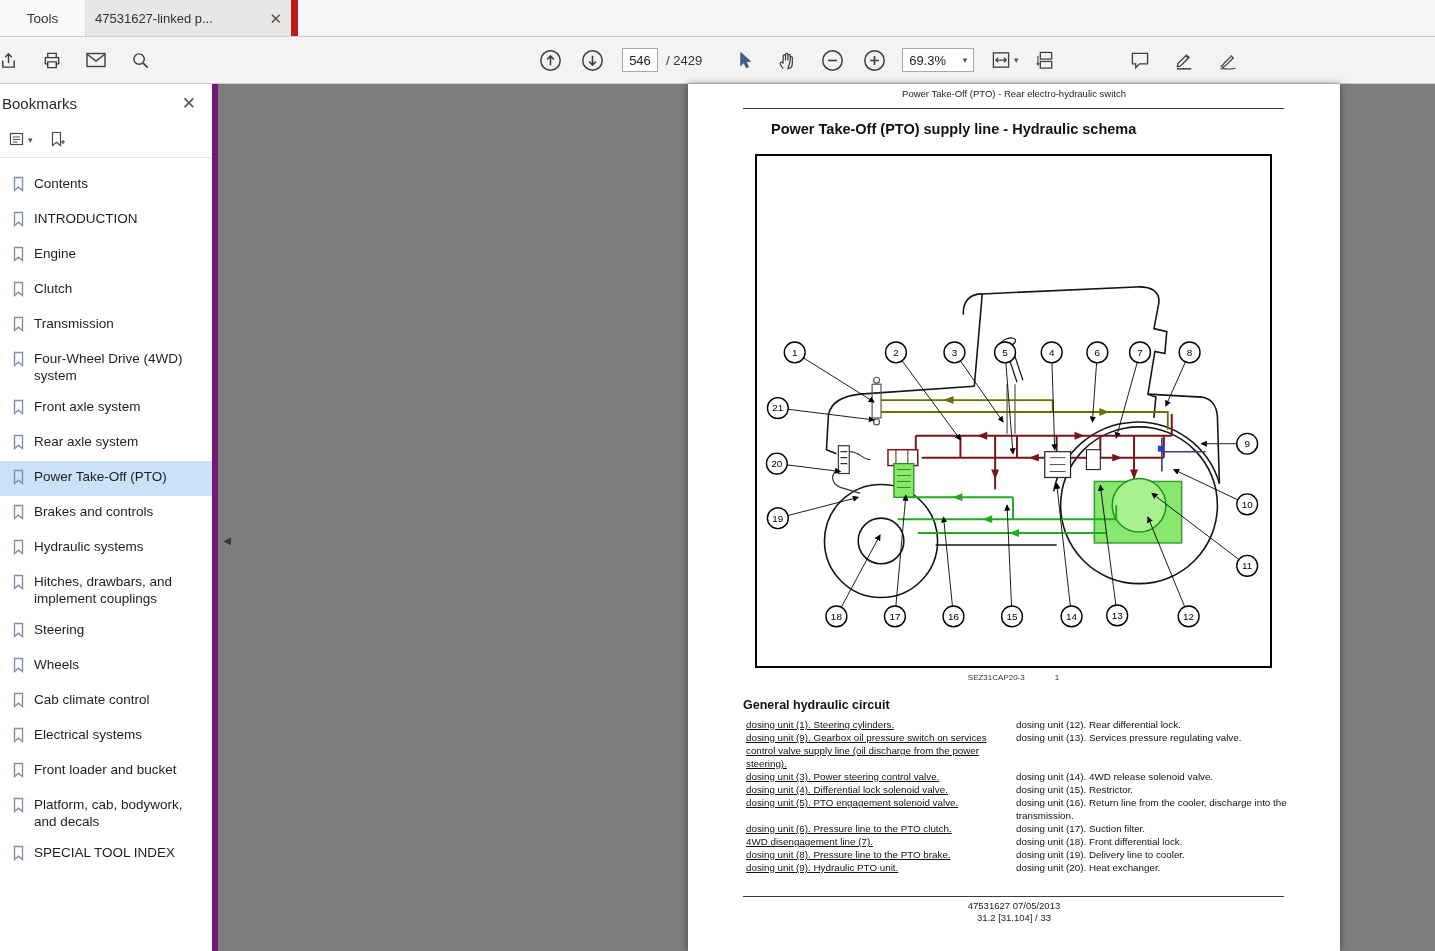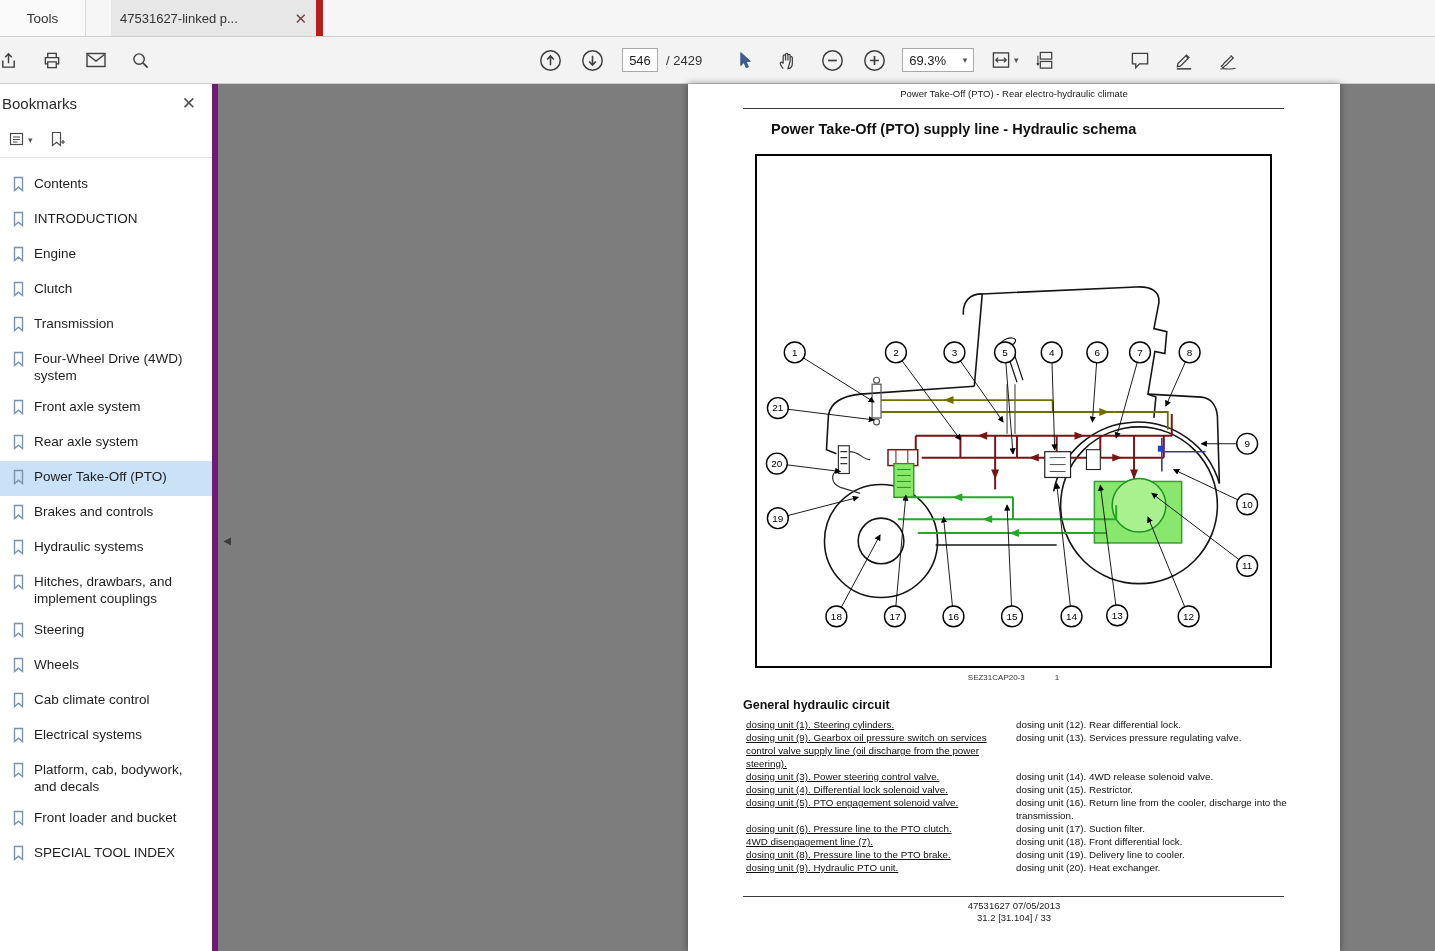--- a/index.html
+++ b/index.html
@@ -7,21 +7,21 @@
   body {
     font-family: "Liberation Sans", sans-serif;
     background:#7d7d7d;
     position:relative;
     color:#222;
   }
   
   .tabbar {
     position:absolute; top:0; left:0; right:0; height:37px;
     background:#f6f6f6; border-bottom:1px solid #cfcfcf;
-    display:flex; align-items:stretch;gap:25px;
+    display:flex; align-items:stretch;
   }
   .tab-tools {
     width:86px; display:flex; align-items:center; justify-content:center;
     font-size:13.5px; color:#333; border-right:1px solid #dcdcdc; background:#f9f9f9;
   }
   .tab-doc {
     width:212px; background:#e7e7e7; border-right:7px solid #b91c1c;
     display:flex; align-items:center; gap:8px; padding:0 9px;
     font-size:13px; color:#333;
   }
@@ -333,41 +333,41 @@
       <div class="bm-item">
         <span class="bm-ic"><svg width="13" height="16" viewBox="0 0 13 16">
             <path d="M2.5 1.5 h8 v13 l-4 -3.3 -4 3.3 z" fill="none" stroke="#7d91a8" stroke-width="1.4"></path>
           </svg></span>
         <span class="bm-label">Electrical systems</span>
       </div>
       <div class="bm-item">
         <span class="bm-ic"><svg width="13" height="16" viewBox="0 0 13 16">
             <path d="M2.5 1.5 h8 v13 l-4 -3.3 -4 3.3 z" fill="none" stroke="#7d91a8" stroke-width="1.4"></path>
           </svg></span>
+        <span class="bm-label">Front loader and bucket</span>
+      </div>
+      <div class="bm-item">
+        <span class="bm-ic"><svg width="13" height="16" viewBox="0 0 13 16">
+            <path d="M2.5 1.5 h8 v13 l-4 -3.3 -4 3.3 z" fill="none" stroke="#7d91a8" stroke-width="1.4"></path>
+          </svg></span>
         <span class="bm-label">Platform, cab, bodywork, and decals</span>
-      </div>
-      <div class="bm-item">
-        <span class="bm-ic"><svg width="13" height="16" viewBox="0 0 13 16">
-            <path d="M2.5 1.5 h8 v13 l-4 -3.3 -4 3.3 z" fill="none" stroke="#7d91a8" stroke-width="1.4"></path>
-          </svg></span>
-        <span class="bm-label">Front loader and bucket</span>
       </div>
       <div class="bm-item">
         <span class="bm-ic"><svg width="13" height="16" viewBox="0 0 13 16">
             <path d="M2.5 1.5 h8 v13 l-4 -3.3 -4 3.3 z" fill="none" stroke="#7d91a8" stroke-width="1.4"></path>
           </svg></span>
         <span class="bm-label">SPECIAL TOOL INDEX</span>
       </div>
     </div>
 </div>
 <div class="collapse-handle">◀</div>
 
 <div class="viewport">
   <div class="page">
-    <div class="pg-header">Power Take-Off (PTO) - Rear electro-hydraulic climate</div>
+    <div class="pg-header">Power Take-Off (PTO) - Rear electro-hydraulic switch</div>
     <div class="pg-rule-top"></div>
     <div class="pg-title">Power Take-Off (PTO) supply line - Hydraulic schema</div>
 
     <div class="figure">
       <svg width="513" height="510" viewBox="0 0 517 514">
         <defs>
           <marker id="mArr" markerWidth="7" markerHeight="7" refX="6" refY="3.5" orient="auto">
             <path d="M0,0 L7,3.5 L0,7 z" fill="#000"></path>
           </marker>
         </defs>

